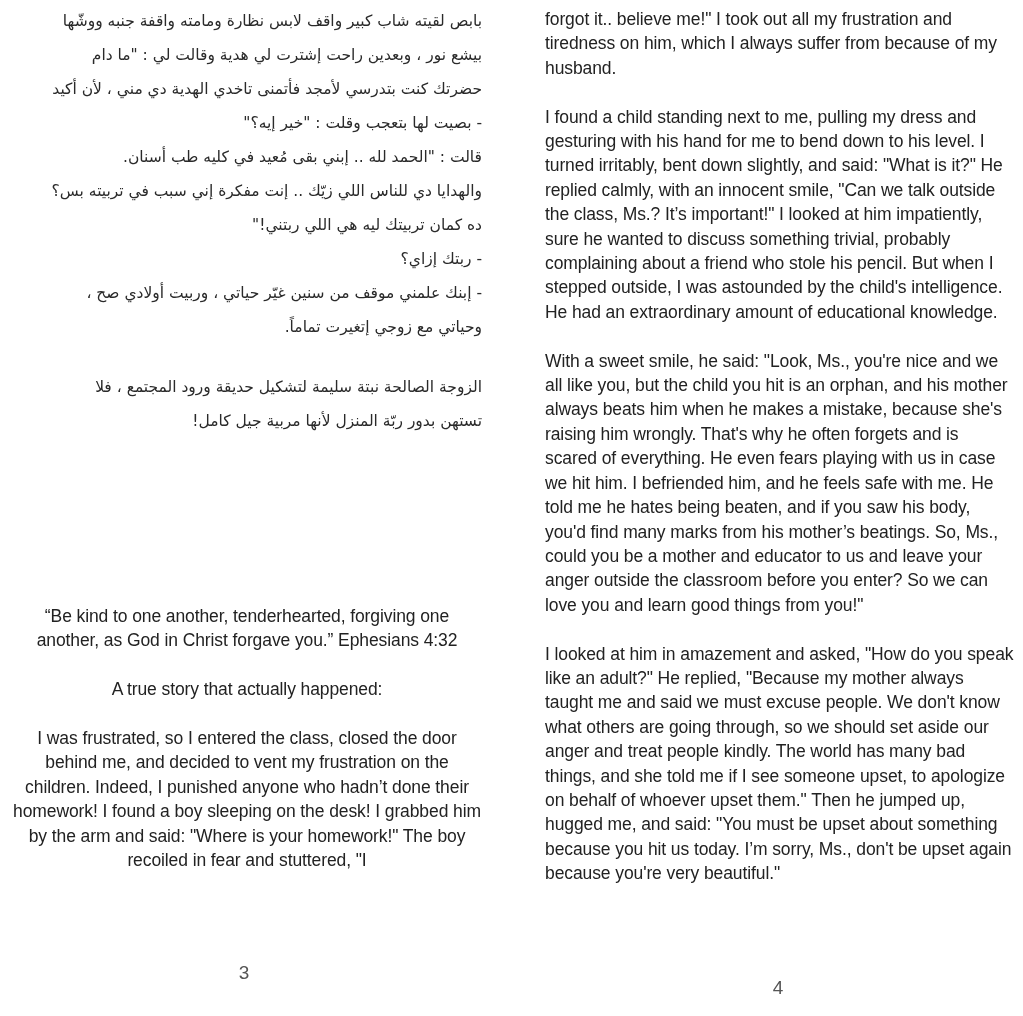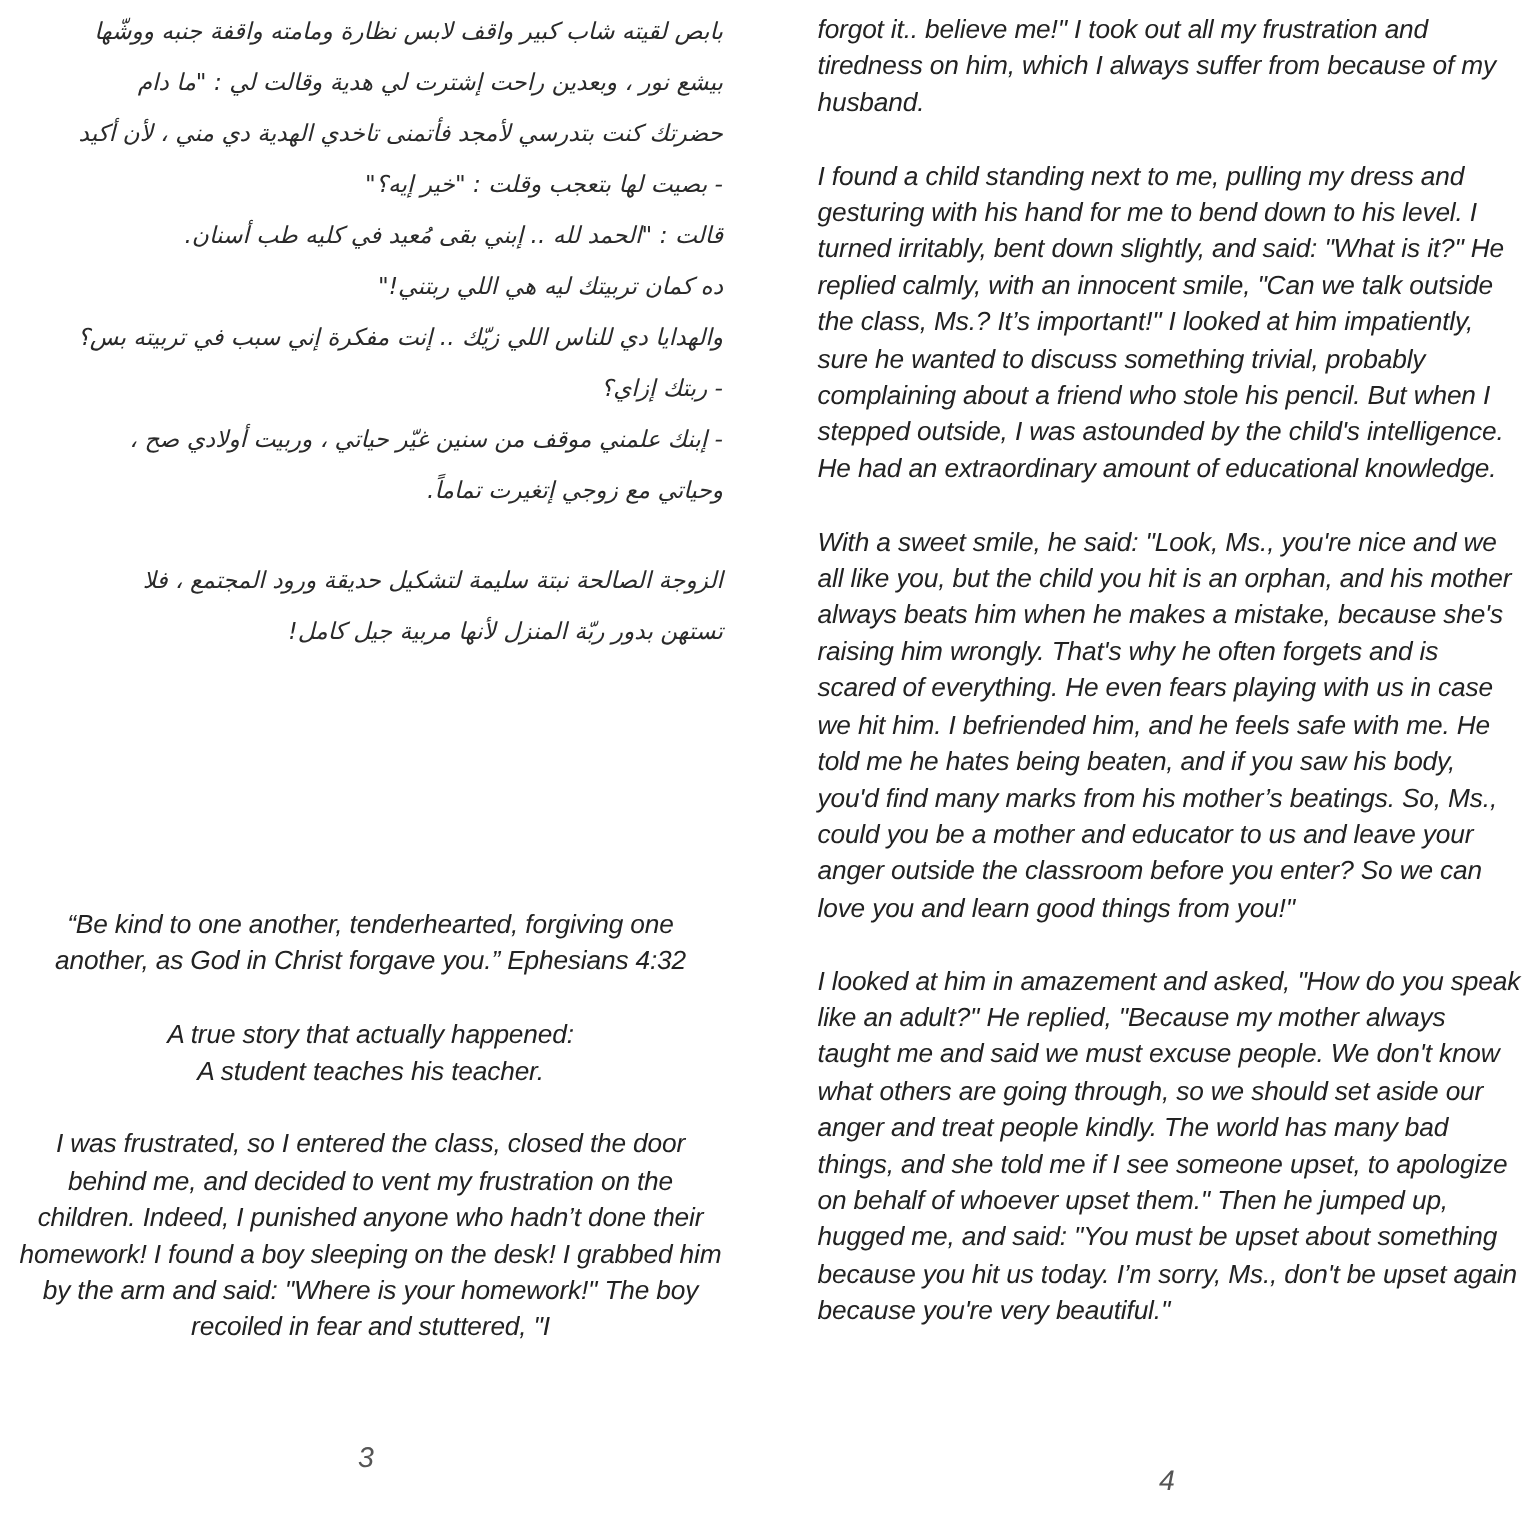--- a/index.html
+++ b/index.html
@@ -12,21 +12,20 @@
       height: 1016px;
       position: relative;
       overflow: hidden;
       font-family: "Liberation Sans", "DejaVu Sans", sans-serif;
       color: #222222;
     }
     .page {
       position: absolute;
       top: 0;
       height: 772px;
-      font-style: italic;
     }
     .page-left {
       left: 12px;
       width: 470px;
     }
     .page-right {
       left: 545px;
       width: 470px;
     }
     .arabic-block {
@@ -88,36 +87,35 @@
 </head>
 <body>
 
 <div class="page page-left">
   <div class="arabic-block">
     <p>بابص لقيته شاب كبير واقف لابس نظارة ومامته واقفة جنبه ووشّها</p>
     <p>بيشع نور ، وبعدين راحت إشترت لي هدية وقالت لي : "ما دام</p>
     <p>حضرتك كنت بتدرسي لأمجد فأتمنى تاخدي الهدية دي مني ، لأن أكيد</p>
     <p>- بصيت لها بتعجب وقلت : "خير إيه؟"</p>
     <p>قالت : "الحمد لله .. إبني بقى مُعيد في كليه طب أسنان.</p>
+    <p>والهدايا دي للناس اللي زيّك .. إنت مفكرة إني سبب في تربيته بس؟</p>
     <p>ده كمان تربيتك ليه هي اللي ربتني!"</p>
-    <p>والهدايا دي للناس اللي زيّك .. إنت مفكرة إني سبب في تربيته بس؟</p>
     <p>- ربتك إزاي؟</p>
     <p>- إبنك علمني موقف من سنين غيّر حياتي ، وربيت أولادي صح ،</p>
     <p>وحياتي مع زوجي إتغيرت تماماً.</p>
     <div class="gap"></div>
     <p>الزوجة الصالحة نبتة سليمة لتشكيل حديقة ورود المجتمع ، فلا</p>
     <p>تستهن بدور ربّة المنزل لأنها مربية جيل كامل!</p>
     <div class="gap"></div>
   </div>
 
   <div class="en-block left-en">
     <p>“Be kind to one another, tenderhearted, forgiving one another, as God in Christ forgave you.” Ephesians 4:32</p>
     <p>
       <span>A true story that actually happened:</span><br>
-      <span>A student teaches his teacher.</span>
     </p>
     <p>I was frustrated, so I entered the class, closed the door behind me, and decided to vent my frustration on the children. Indeed, I punished anyone who hadn’t done their homework! I found a boy sleeping on the desk! I grabbed him by the arm and said: "Where is your homework!" The boy recoiled in fear and stuttered, "I</p>
   </div>
 
   <div class="page-number pn-left">3</div>
 </div>
 
 <div class="page page-right">
   <div class="en-block right-en">
     <p>forgot it.. believe me!" I took out all my frustration and tiredness on him, which I always suffer from because of my husband.</p>

